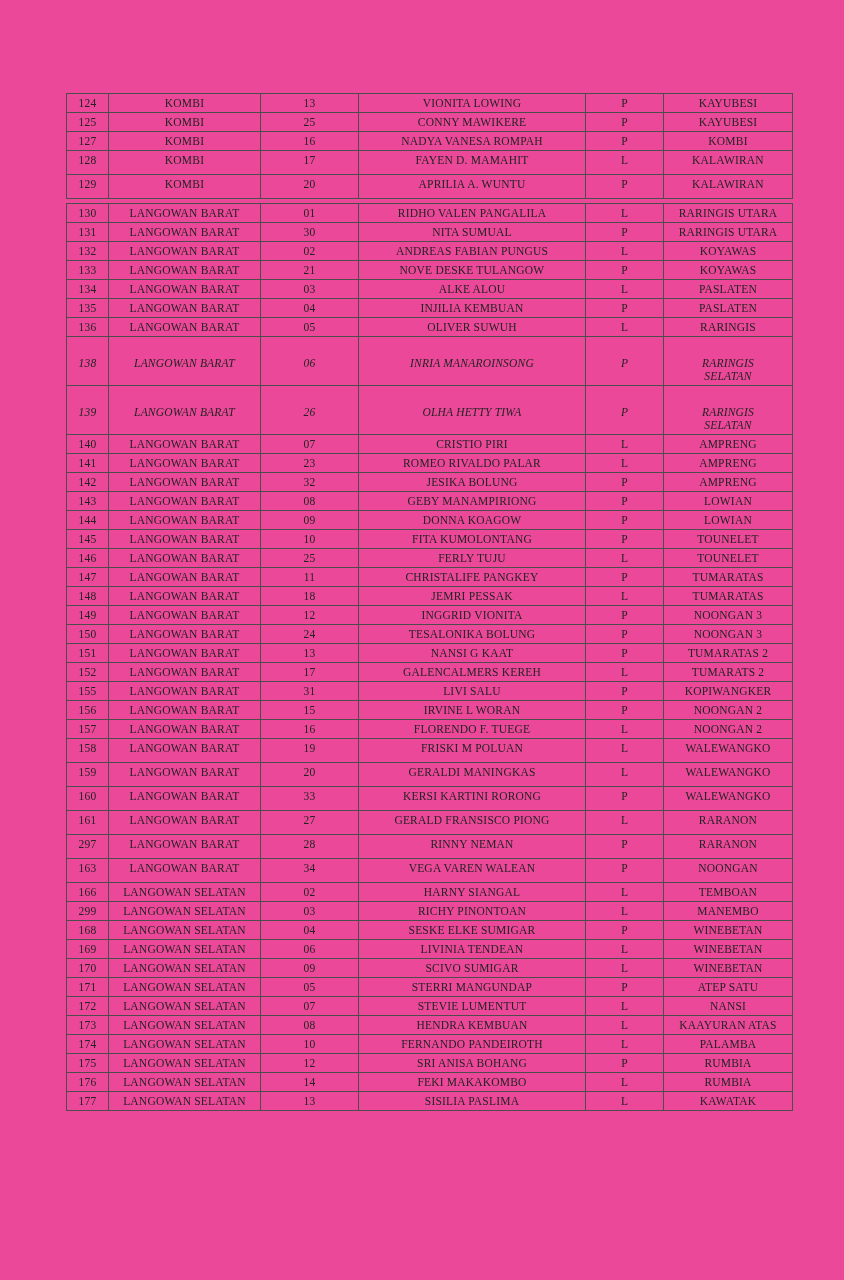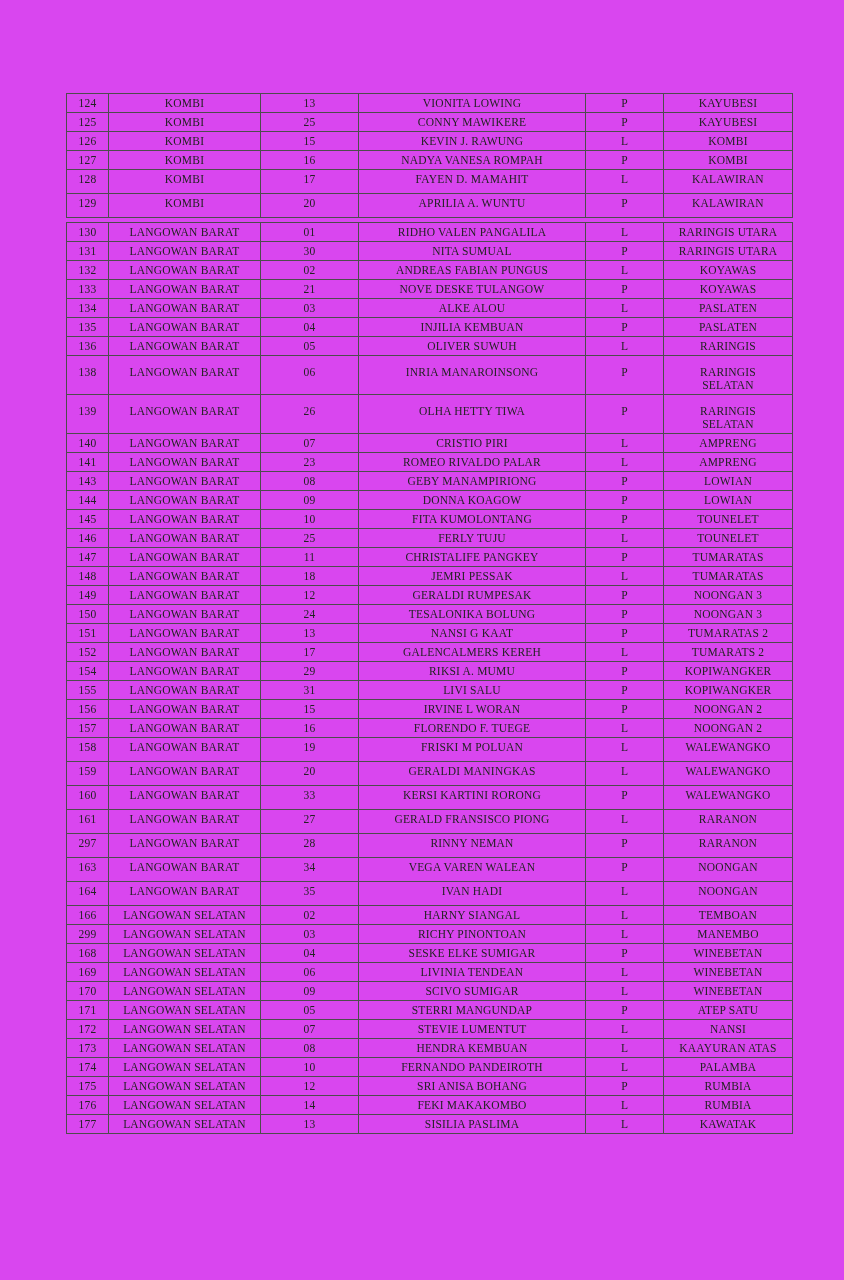--- a/index.html
+++ b/index.html
@@ -10,21 +10,21 @@
   body {
     width: 844px;
     height: 1280px;
     font-family: "Liberation Serif", serif;
     overflow: hidden;
   }
   .page {
     position: relative;
     width: 844px;
     height: 1280px;
-    background: #d946ef;
+    background: #ec4899;
   }
   table.roster {
     position: absolute;
     left: 66px;
     top: 93px;
     width: 726px;
     border-collapse: collapse;
     table-layout: fixed;
   }
   table.roster td {
@@ -39,21 +39,21 @@
     overflow: hidden;
     white-space: nowrap;
   }
   table.roster td.c-village {
     white-space: pre-line;
   }
   tr.row { height: 19px; }
   tr.row.tall { height: 24px; }
   tr.row.tall td { vertical-align: top; padding-top: 3px; margin-left: 40px; }
   tr.row.twoline { height: 33px; }
-  tr.row.twoline td { vertical-align: top; padding-top: 10px; }
+  tr.row.twoline td { vertical-align: top; padding-top: 20px; font-style: italic; }
   tr.gap-row td {
     border: none;
     height: 4px;
     padding: 0;
     line-height: 0;
   }
 </style>
 </head>
 <body>
 
@@ -78,28 +78,20 @@
   </tr>
         <tr class="row">
     <td class="c-no">125</td>
     <td class="c-district">KOMBI</td>
     <td class="c-tps">25</td>
     <td class="c-name">CONNY MAWIKERE</td>
     <td class="c-gender">P</td>
     <td class="c-village">KAYUBESI</td>
   </tr>
         <tr class="row">
-    <td class="c-no">126</td>
-    <td class="c-district">KOMBI</td>
-    <td class="c-tps">15</td>
-    <td class="c-name">KEVIN J. RAWUNG</td>
-    <td class="c-gender">L</td>
-    <td class="c-village">KOMBI</td>
-  </tr>
-        <tr class="row">
     <td class="c-no">127</td>
     <td class="c-district">KOMBI</td>
     <td class="c-tps">16</td>
     <td class="c-name">NADYA VANESA ROMPAH</td>
     <td class="c-gender">P</td>
     <td class="c-village">KOMBI</td>
   </tr>
         <tr class="row tall">
     <td class="c-no">128</td>
     <td class="c-district">KOMBI</td>
@@ -203,20 +195,28 @@
   </tr>
         <tr class="row">
     <td class="c-no">141</td>
     <td class="c-district">LANGOWAN BARAT</td>
     <td class="c-tps">23</td>
     <td class="c-name">ROMEO RIVALDO PALAR</td>
     <td class="c-gender">L</td>
     <td class="c-village">AMPRENG</td>
   </tr>
         <tr class="row">
+    <td class="c-no">142</td>
+    <td class="c-district">LANGOWAN BARAT</td>
+    <td class="c-tps">32</td>
+    <td class="c-name">JESIKA BOLUNG</td>
+    <td class="c-gender">P</td>
+    <td class="c-village">AMPRENG</td>
+  </tr>
+        <tr class="row">
     <td class="c-no">143</td>
     <td class="c-district">LANGOWAN BARAT</td>
     <td class="c-tps">08</td>
     <td class="c-name">GEBY MANAMPIRIONG</td>
     <td class="c-gender">P</td>
     <td class="c-village">LOWIAN</td>
   </tr>
         <tr class="row">
     <td class="c-no">144</td>
     <td class="c-district">LANGOWAN BARAT</td>
@@ -254,21 +254,21 @@
     <td class="c-district">LANGOWAN BARAT</td>
     <td class="c-tps">18</td>
     <td class="c-name">JEMRI PESSAK</td>
     <td class="c-gender">L</td>
     <td class="c-village">TUMARATAS</td>
   </tr>
         <tr class="row">
     <td class="c-no">149</td>
     <td class="c-district">LANGOWAN BARAT</td>
     <td class="c-tps">12</td>
-    <td class="c-name">GERALDI RUMPESAK</td>
+    <td class="c-name">INGGRID VIONITA</td>
     <td class="c-gender">P</td>
     <td class="c-village">NOONGAN 3</td>
   </tr>
         <tr class="row">
     <td class="c-no">150</td>
     <td class="c-district">LANGOWAN BARAT</td>
     <td class="c-tps">24</td>
     <td class="c-name">TESALONIKA BOLUNG</td>
     <td class="c-gender">P</td>
     <td class="c-village">NOONGAN 3</td>
@@ -283,28 +283,20 @@
   </tr>
         <tr class="row">
     <td class="c-no">152</td>
     <td class="c-district">LANGOWAN BARAT</td>
     <td class="c-tps">17</td>
     <td class="c-name">GALENCALMERS KEREH</td>
     <td class="c-gender">L</td>
     <td class="c-village">TUMARATS 2</td>
   </tr>
         <tr class="row">
-    <td class="c-no">154</td>
-    <td class="c-district">LANGOWAN BARAT</td>
-    <td class="c-tps">29</td>
-    <td class="c-name">RIKSI A. MUMU</td>
-    <td class="c-gender">P</td>
-    <td class="c-village">KOPIWANGKER</td>
-  </tr>
-        <tr class="row">
     <td class="c-no">155</td>
     <td class="c-district">LANGOWAN BARAT</td>
     <td class="c-tps">31</td>
     <td class="c-name">LIVI SALU</td>
     <td class="c-gender">P</td>
     <td class="c-village">KOPIWANGKER</td>
   </tr>
         <tr class="row">
     <td class="c-no">156</td>
     <td class="c-district">LANGOWAN BARAT</td>
@@ -360,28 +352,20 @@
     <td class="c-name">RINNY NEMAN</td>
     <td class="c-gender">P</td>
     <td class="c-village">RARANON</td>
   </tr>
         <tr class="row tall">
     <td class="c-no">163</td>
     <td class="c-district">LANGOWAN BARAT</td>
     <td class="c-tps">34</td>
     <td class="c-name">VEGA VAREN WALEAN</td>
     <td class="c-gender">P</td>
-    <td class="c-village">NOONGAN</td>
-  </tr>
-        <tr class="row tall">
-    <td class="c-no">164</td>
-    <td class="c-district">LANGOWAN BARAT</td>
-    <td class="c-tps">35</td>
-    <td class="c-name">IVAN HADI</td>
-    <td class="c-gender">L</td>
     <td class="c-village">NOONGAN</td>
   </tr>
         <tr class="row">
     <td class="c-no">166</td>
     <td class="c-district">LANGOWAN SELATAN</td>
     <td class="c-tps">02</td>
     <td class="c-name">HARNY SIANGAL</td>
     <td class="c-gender">L</td>
     <td class="c-village">TEMBOAN</td>
   </tr>

